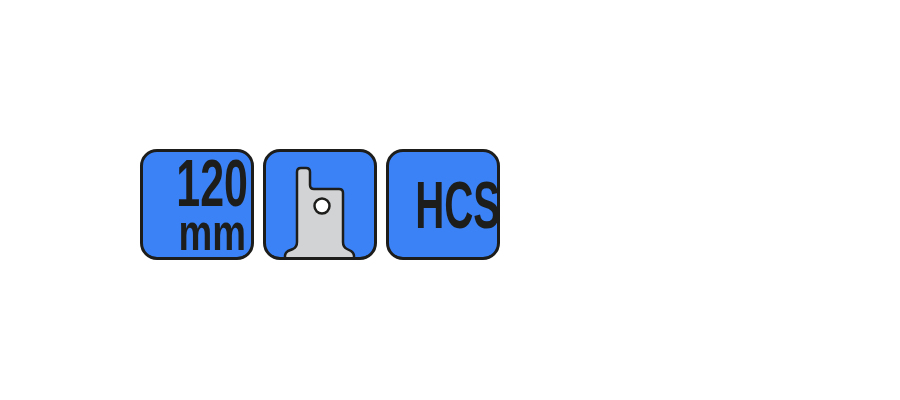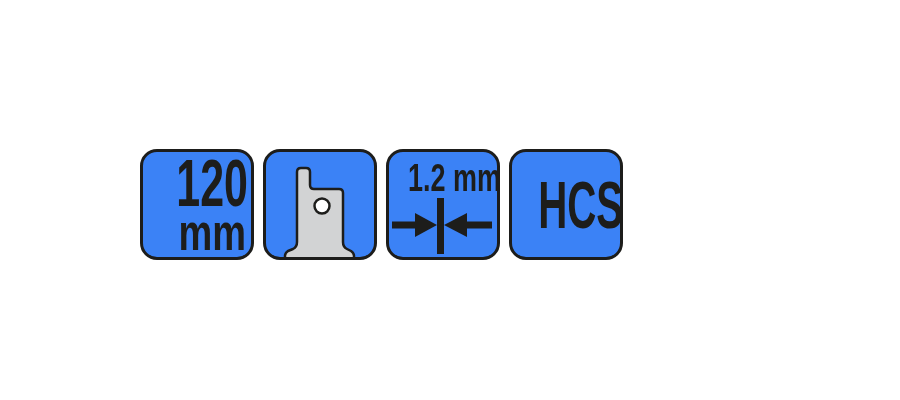--- a/index.html
+++ b/index.html
@@ -86,31 +86,19 @@
     <div class="badge">
       <svg class="fill-svg" viewBox="0 0 108 105" preserveAspectRatio="none" xmlns="http://www.w3.org/2000/svg">
         <path d="M 31 20 Q 31 16 35 16 L 40 16 Q 44 16 44 20 L 44 33 Q 44 37 48 37
                  L 73 37 Q 77 37 77 41 L 77 90 Q 77 95 81 97 L 85 99 Q 88 101 88 104
                  L 88 112 L 19 112 L 19 104 Q 19 101 22 99 L 27 97 Q 31 95 31 90 Z" fill="#d2d3d4" stroke="#1d1d1b" stroke-width="2.5" stroke-linejoin="round"></path>
         <circle cx="56" cy="54" r="7.5" fill="#ffffff" stroke="#1d1d1b" stroke-width="2.5"></circle>
       </svg>
     </div>
 
 
-    <div class="badge">
-      <div class="thickness-label">
-        <span class="ln sx71">1.2 mm</span>
-      </div>
-      <svg class="fill-svg" viewBox="0 0 108 105" preserveAspectRatio="none" xmlns="http://www.w3.org/2000/svg">
-        <rect x="48" y="46" width="7" height="56" fill="#1d1d1b"></rect>
-        <rect x="3" y="69.5" width="24" height="7" fill="#1d1d1b"></rect>
-        <polygon points="26,61 26,85 48,73" fill="#1d1d1b"></polygon>
-        <rect x="78" y="69.5" width="25" height="7" fill="#1d1d1b"></rect>
-        <polygon points="78,61 78,85 55,73" fill="#1d1d1b"></polygon>
-      </svg>
-    </div>
 
     <div class="badge">
       <span class="ln ln-big sx61">HCS</span>
     </div>
 
   </div>
 </div>
 
 </body></html>

